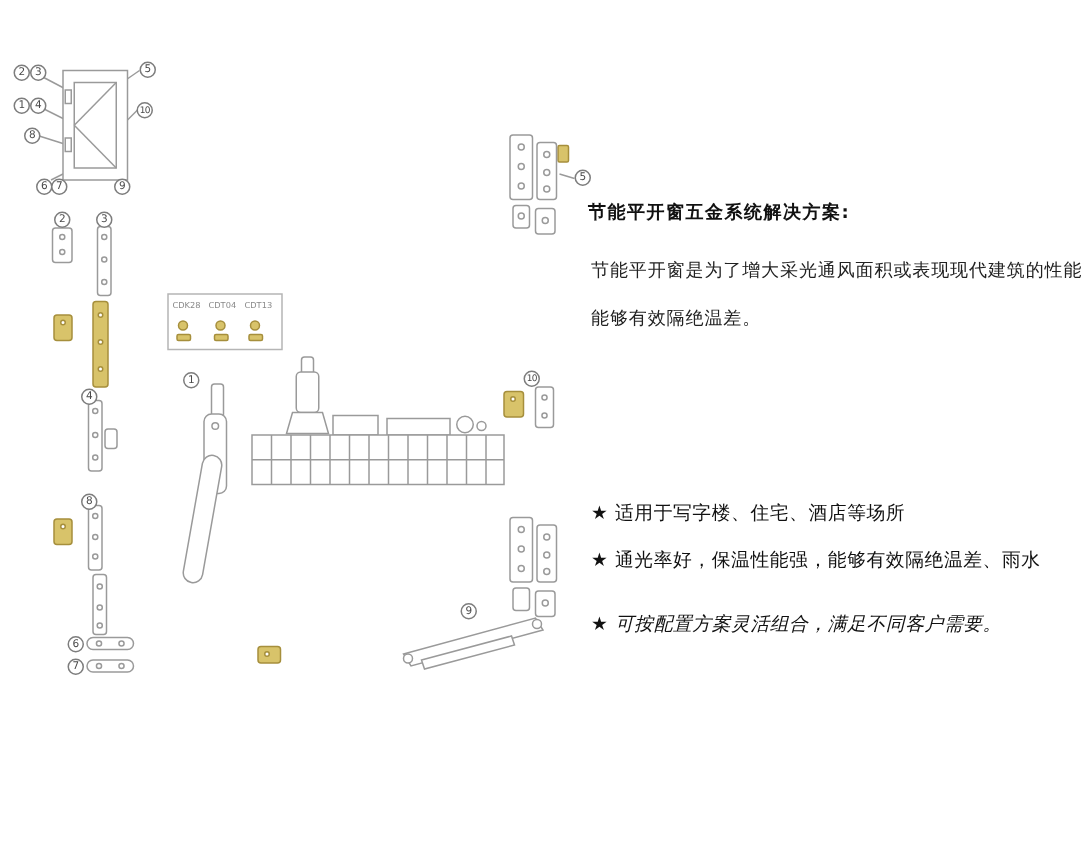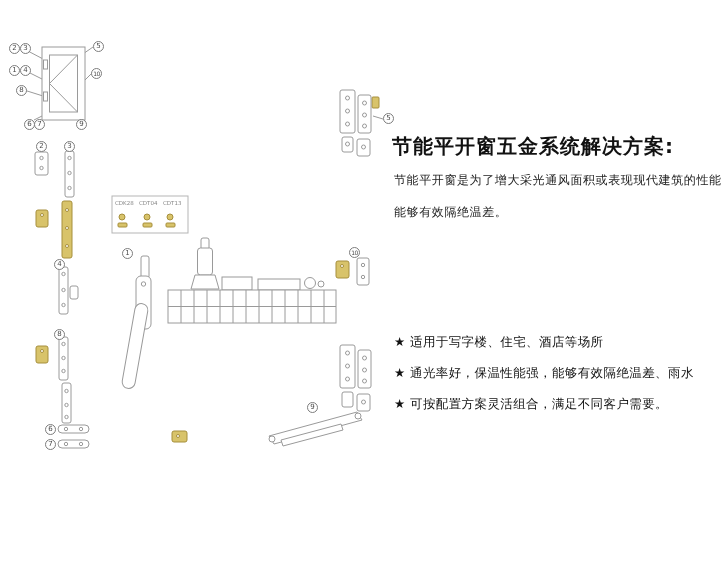--- a/index.html
+++ b/index.html
@@ -10,35 +10,35 @@
   }
   .diagram-svg { position: absolute; left: 0; top: 0; }
   .callout {
     position: absolute; width: 11px; height: 11px; box-sizing: border-box;
     border: 1px solid #7d7d7d; border-radius: 50%; background: #fff;
     font-size: 7px; line-height: 9px; text-align: center; color: #4a4a4a;
   }
   .callout.wide { font-size: 6px; letter-spacing: -0.5px; }
   .panel-title {
     position: absolute; left: 392px; top: 133px; margin: 0;
-    font-size: 20px; font-weight: bold; color: #111; letter-spacing: 1px;
+    font-size: 12px; font-weight: bold; color: #111; letter-spacing: 1px;
   }
   .desc-line {
     position: absolute; left: 394px; margin: 0;
     font-size: 12px; color: #222; letter-spacing: 0.6px;
   }
   .desc-1 { top: 172px; }
   .desc-2 { top: 204px; }
   .feature-line {
     position: absolute; left: 394px; margin: 0;
     font-size: 12.5px; color: #111; letter-spacing: 0.4px;
   }
   .feat-1 { top: 334px; }
   .feat-2 { top: 365px; }
-  .feat-3 { top: 396px; }
+  .feat-3 { top: 408px; font-style: italic; }
 </style>
 </head>
 <body>
 
 <div class="page">
 
   <svg class="diagram-svg" width="725" height="575" viewBox="0 0 725 575">
 
     <g fill="#ffffff" stroke="#9a9a9a" stroke-width="1">
       <line x1="26" y1="50" x2="45" y2="60" fill="none"></line>

